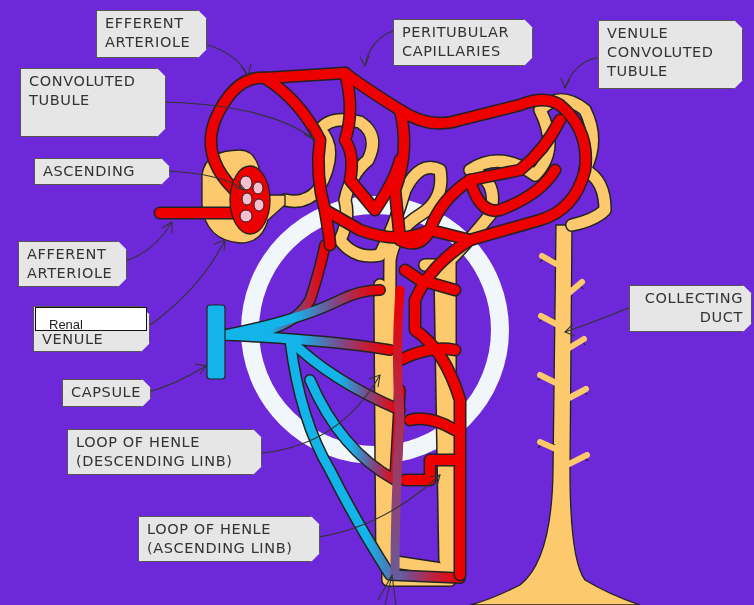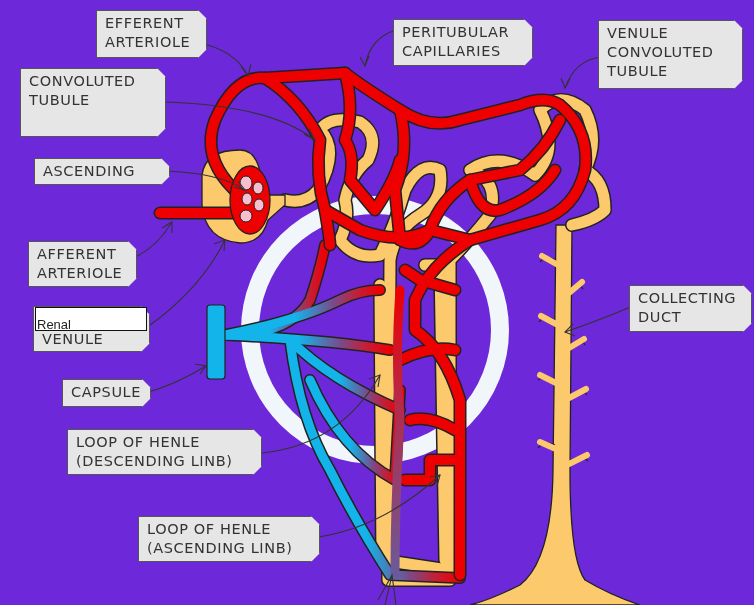--- a/index.html
+++ b/index.html
@@ -3,21 +3,21 @@
   <meta charset="utf-8">
   <style>
     html, body { margin: 0; padding: 0; background: #ffffff; }
     #stage { position: relative; width: 754px; height: 605px; overflow: hidden; background: #6d28d9; font-family: "DejaVu Sans", sans-serif; }
     #stage svg.art { position: absolute; left: 0; top: 0; }
     .label { position: absolute; box-sizing: border-box; background: #e6e6e6; border: 1.4px solid #555; color: #333;
       font-family: "DejaVu Sans", sans-serif; font-size: 14.5px; line-height: 19px; letter-spacing: 0.6px; padding: 3px 8px;
       clip-path: polygon(0 0, calc(100% - 9px) 0, 100% 9px, 100% calc(100% - 9px), calc(100% - 9px) 100%, 0 100%); }
     .label .line { display: block; white-space: nowrap; }
     .renal-box { position: absolute; left: 35px; top: 307px; width: 112px; height: 24px; box-sizing: border-box; background: #ffffff; border: 1.8px solid #111;
-      font-family: "Liberation Sans", sans-serif; font-size: 13px; padding-left: 1px; line-height: 34px; overflow: hidden; color: #222; }
+      font-family: "Liberation Sans", sans-serif; font-size: 13px; padding-left: 13px; line-height: 34px; overflow: hidden; color: #222; }
   </style>
 </head>
 <body>
 
 <div id="stage">
   <svg class="art" width="754" height="605" viewBox="0 0 754 605">
     <defs>
       <linearGradient id="vgrad" x1="0" y1="0" x2="1" y2="0">
         <stop offset="0" stop-color="#12b4ea"></stop>
         <stop offset="0.45" stop-color="#12b4ea"></stop>
@@ -196,34 +196,34 @@
     <span class="line">CONVOLUTED</span>
     <span class="line">TUBULE</span>
   </div>
   <div class="label" style="left:20px; top:68px; width:146px; height:69px;">
     <span class="line">CONVOLUTED</span>
     <span class="line">TUBULE</span>
   </div>
   <div class="label" style="left:34px; top:158px; width:136px; height:27px;">
     <span class="line">ASCENDING</span>
   </div>
-  <div class="label" style="left:28px; top:241px; width:109px; height:46px;">
+  <div class="label" style="left:18px; top:241px; width:109px; height:46px;">
     <span class="line">AFFERENT</span>
     <span class="line">ARTERIOLE</span>
   </div>
   <div class="label" style="left:33px; top:306px; width:117px; height:46px; padding-top:23px;">
     <span class="line">VENULE</span>
   </div>
   <div class="renal-box">
     <span>Renal</span>
   </div>
   <div class="label" style="left:62px; top:379px; width:89px; height:28px;">
     <span class="line">CAPSULE</span>
   </div>
-  <div class="label" style="left:629px; top:285px; width:123px; height:47px;">
+  <div class="label" style="left:629px; top:285px; width:123px; height:47px;text-align:right;">
     <span class="line">COLLECTING</span>
     <span class="line">DUCT</span>
   </div>
   <div class="label" style="left:67px; top:429px; width:195px; height:46px;">
     <span class="line">LOOP  OF  HENLE</span>
     <span class="line">(DESCENDING  LINB)</span>
   </div>
   <div class="label" style="left:138px; top:516px; width:182px; height:46px;">
     <span class="line">LOOP  OF  HENLE</span>
     <span class="line">(ASCENDING  LINB)</span>

